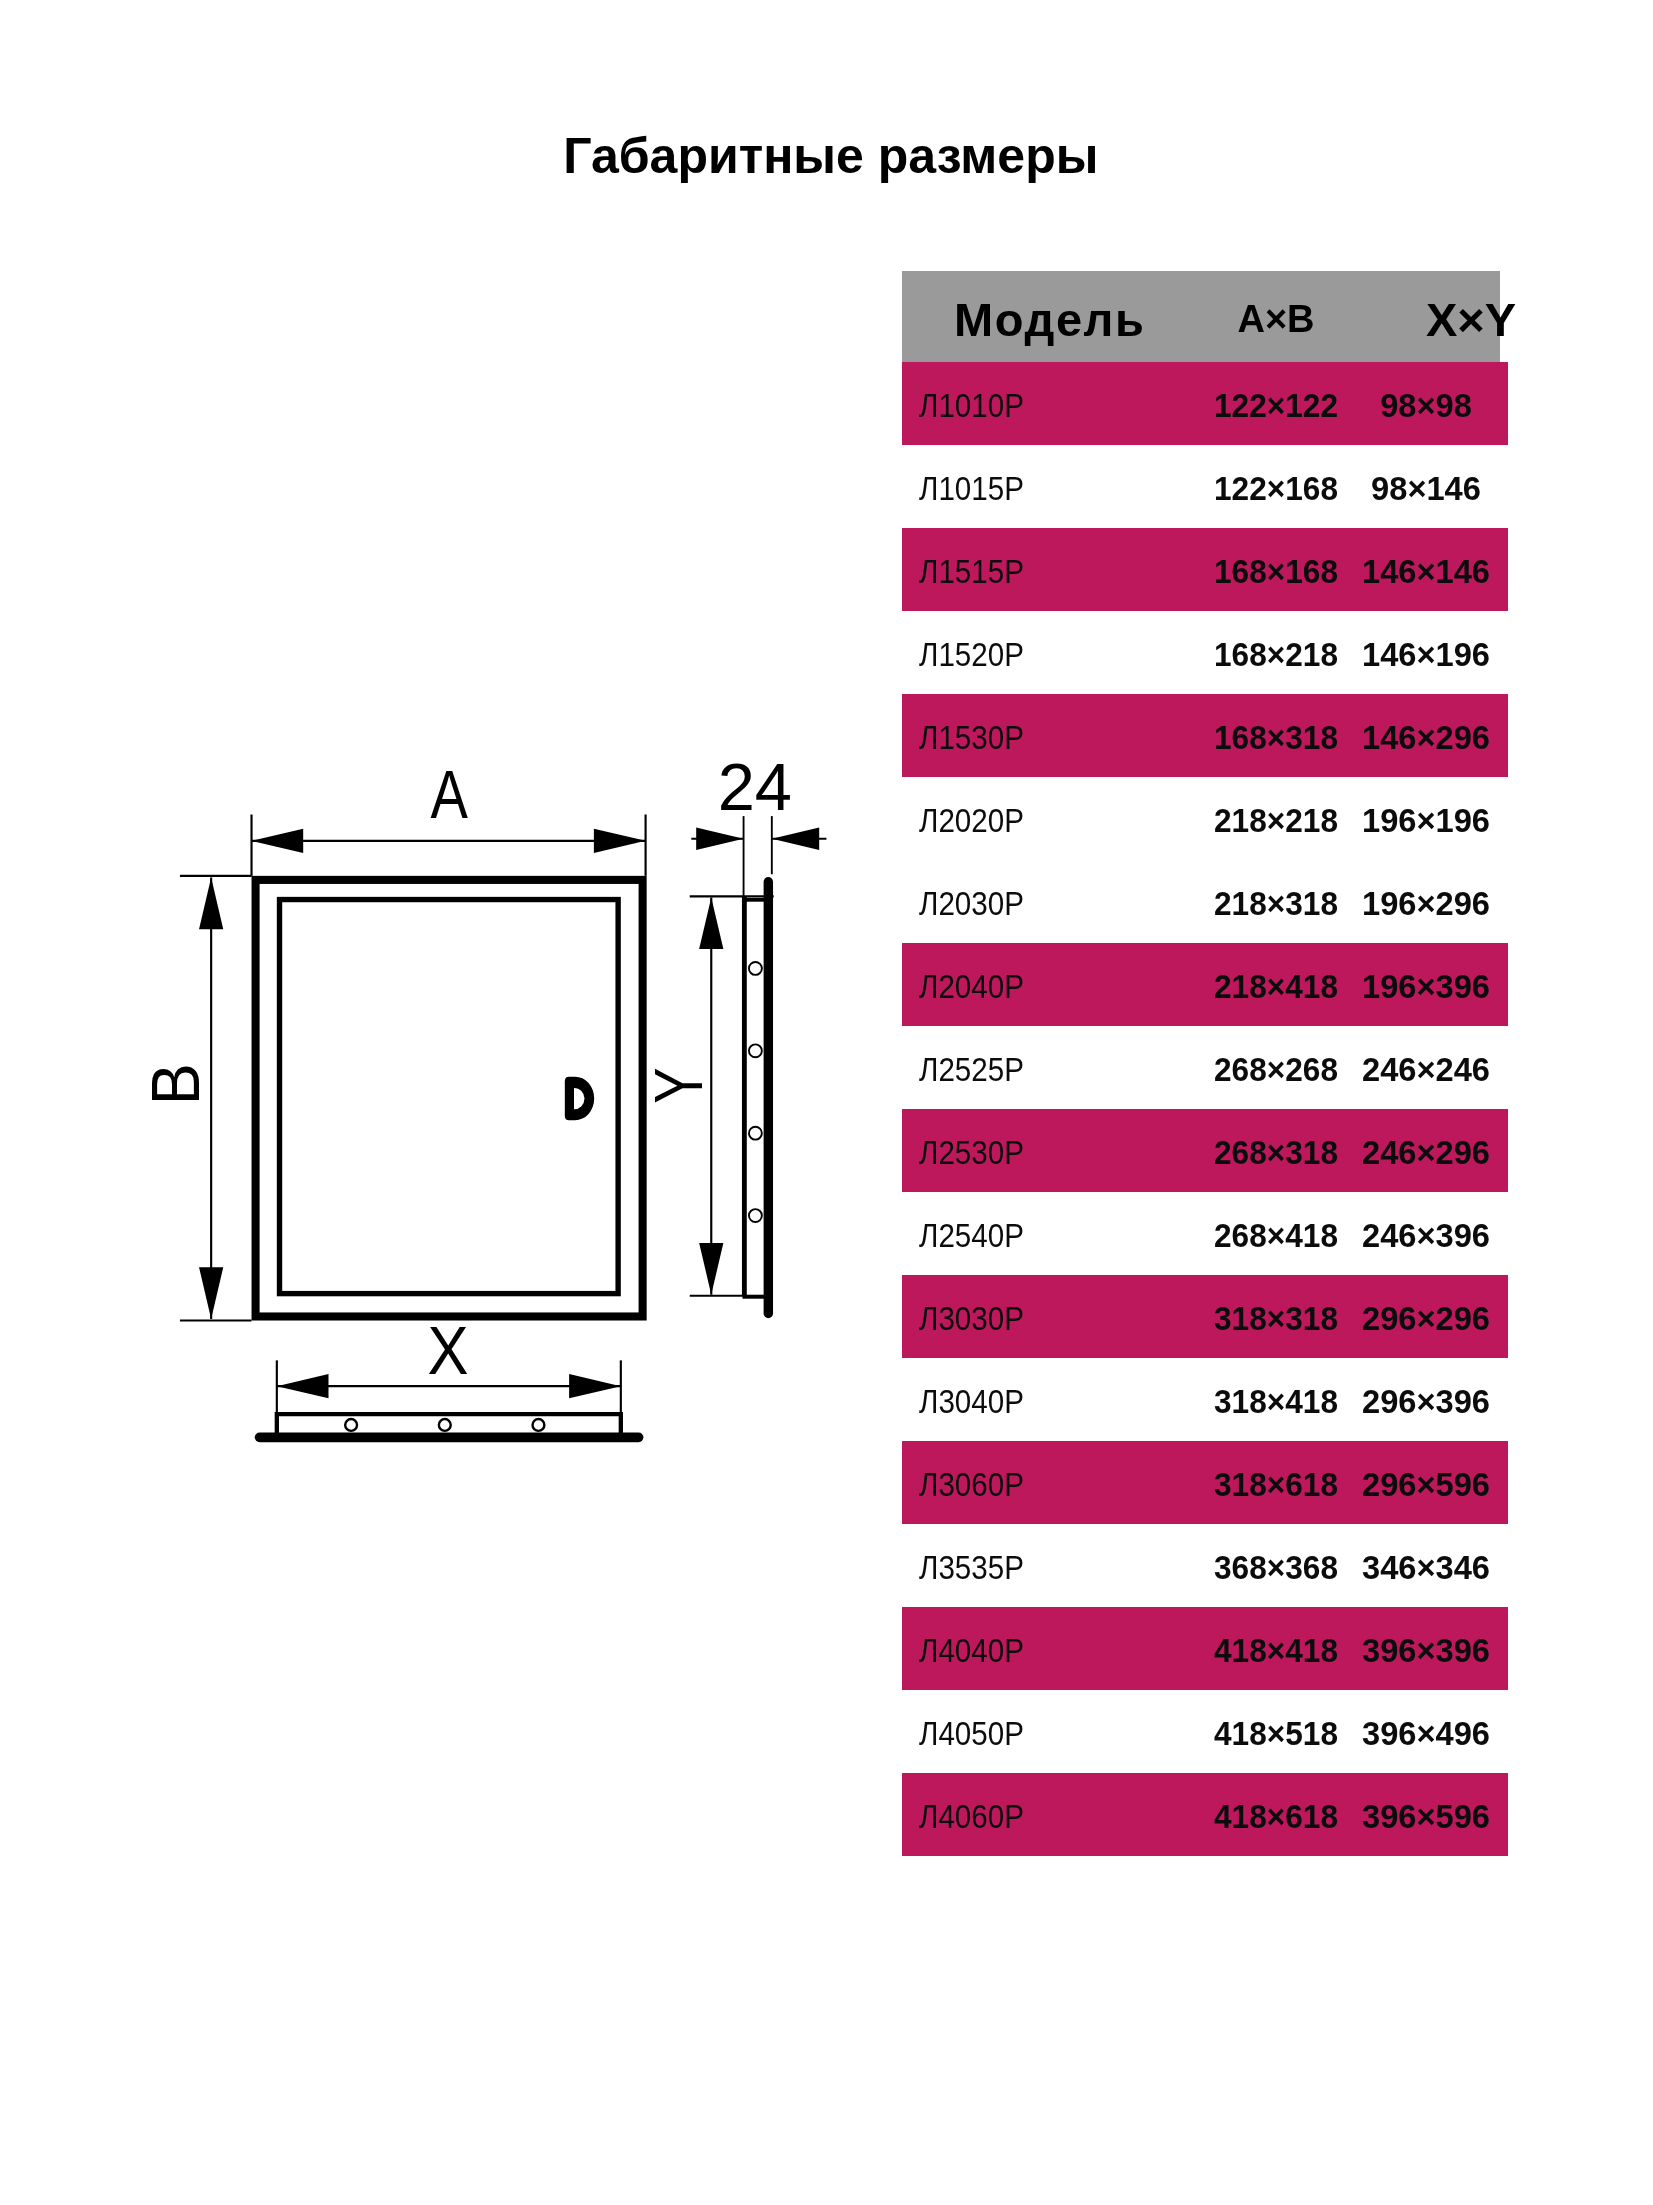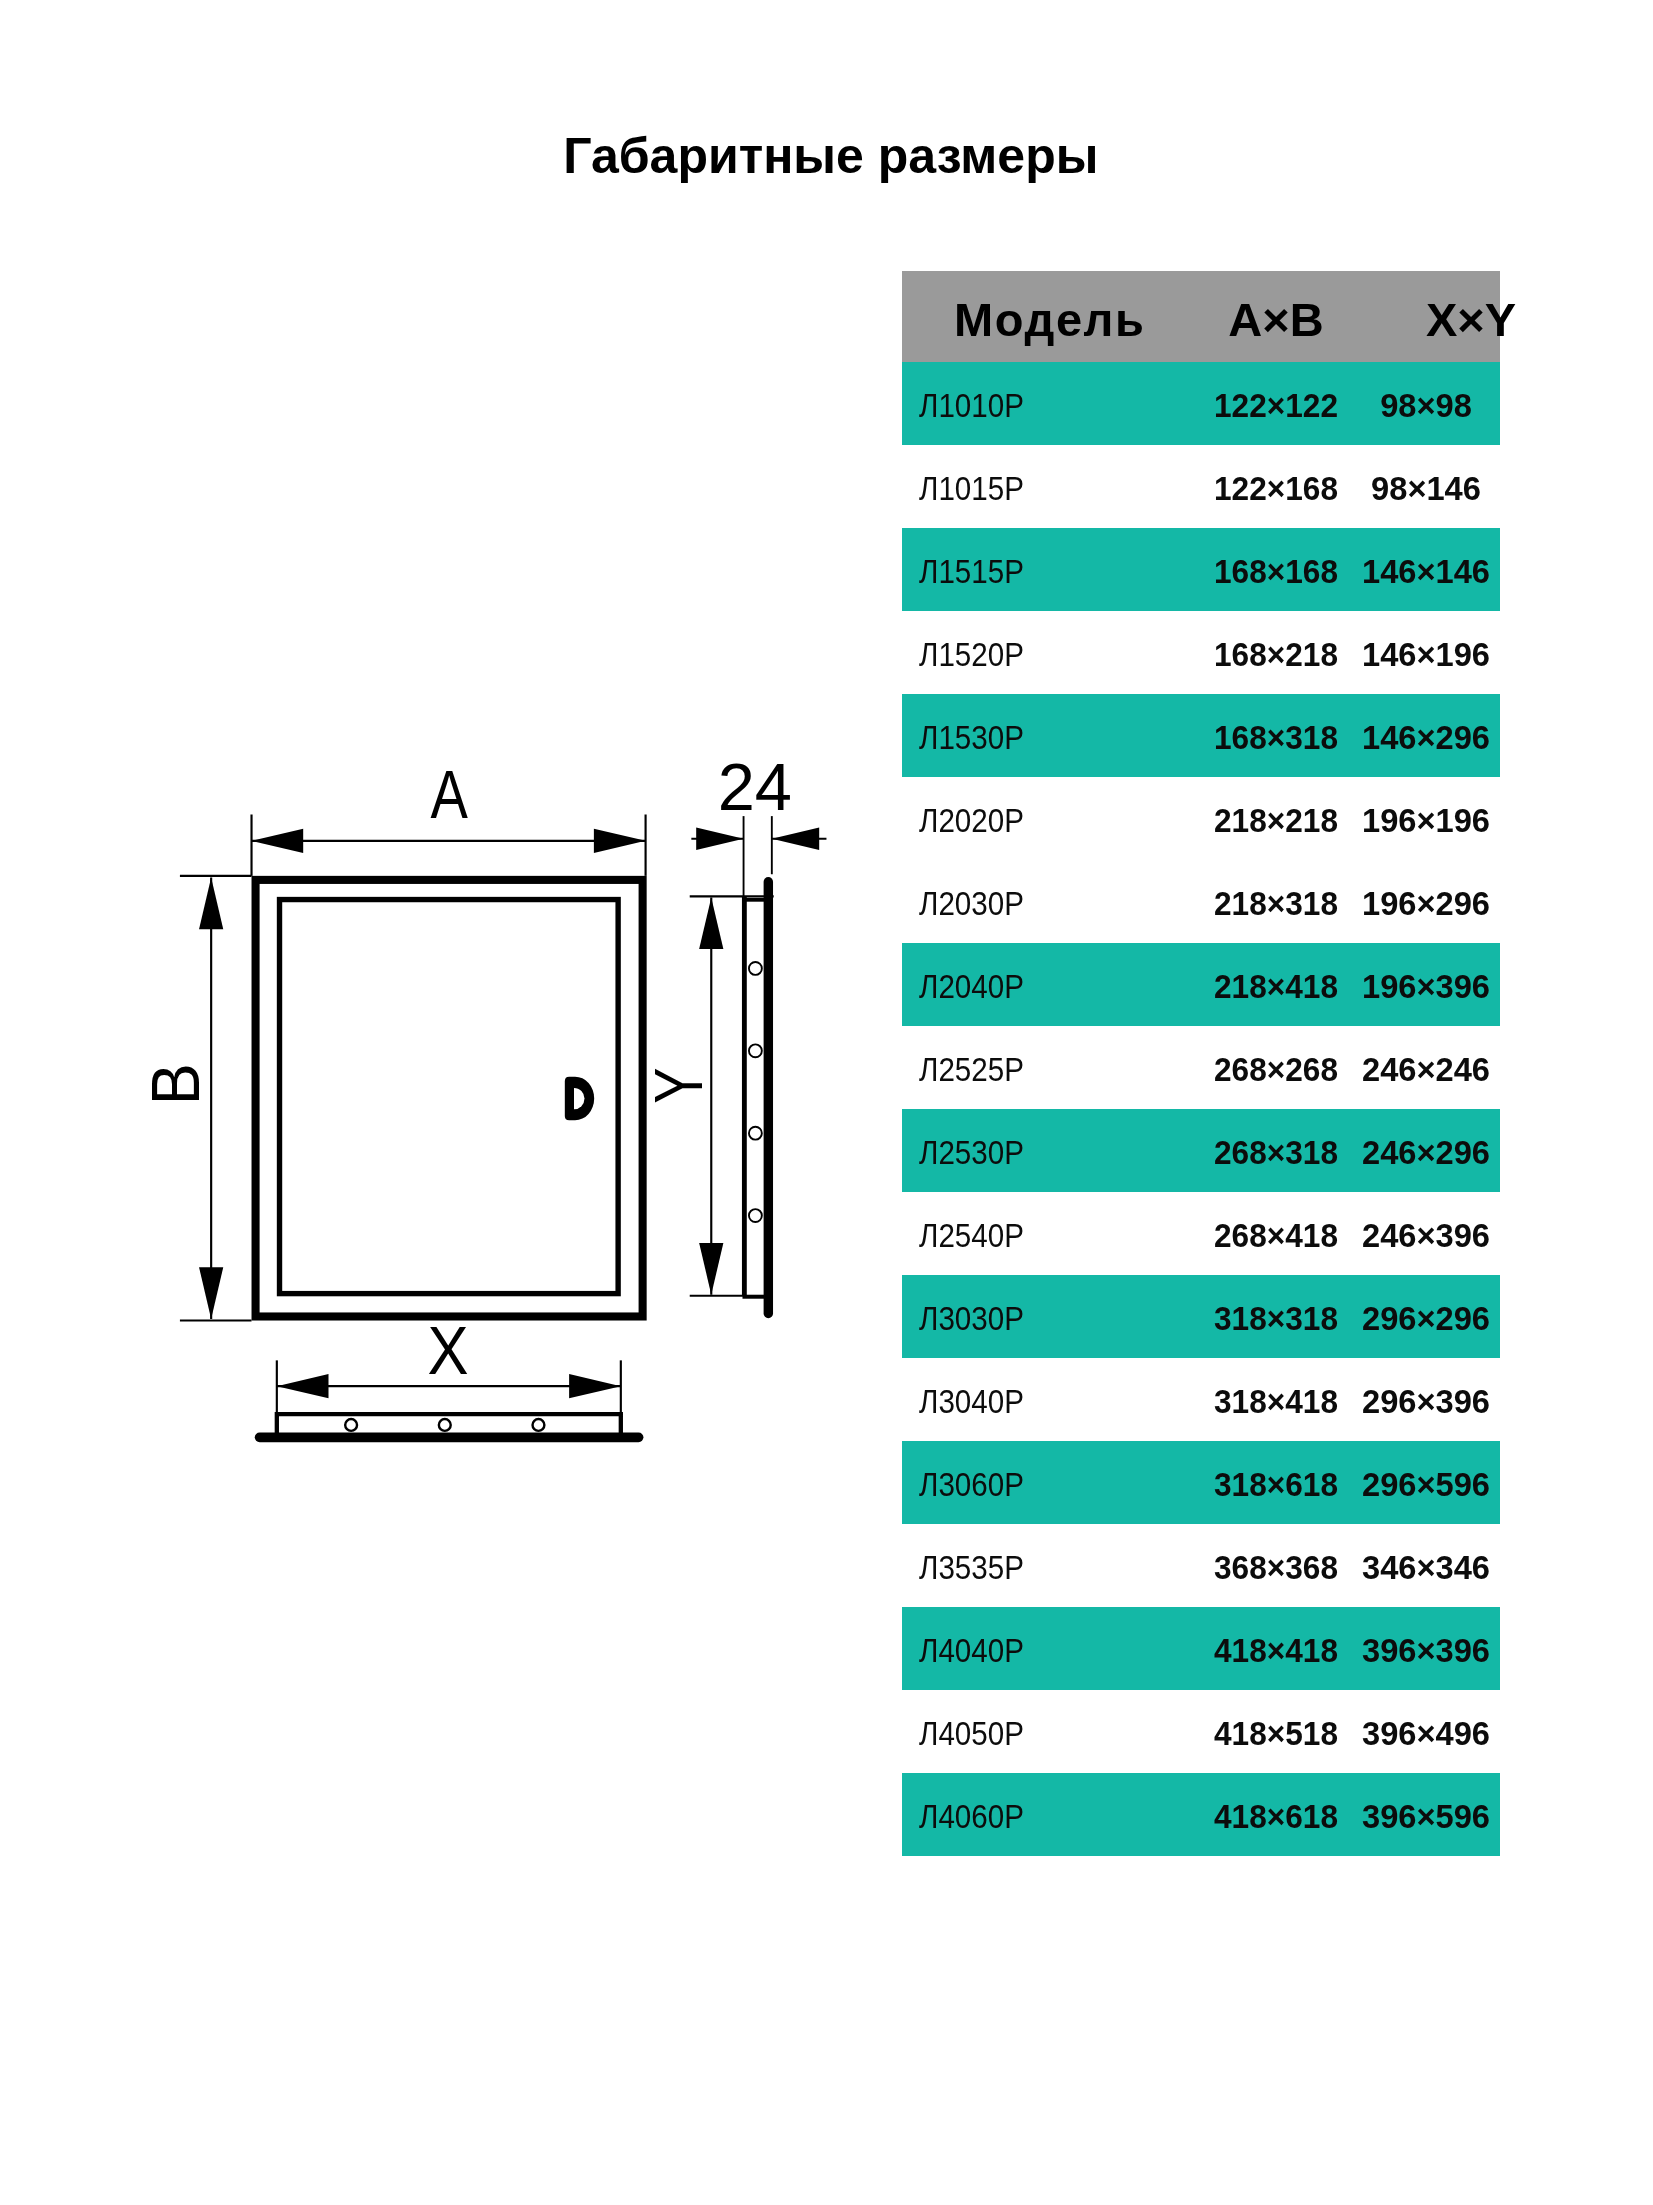--- a/index.html
+++ b/index.html
@@ -1,36 +1,36 @@
 <!DOCTYPE html>
 <html style="font-size:8.6px"><head>
 <meta charset="utf-8">
 <style>
 html,body{margin:0;padding:0;width:1654px;height:2205px;background:#ffffff;
 font-family:"Liberation Sans",sans-serif;}
 .abs{position:absolute;}
 .row{position:relative;width:598px;height:83px;}
-.gray{background:#14b8a6;}
+.gray{background:#be185d;padding-left:8px;}
 .mname{position:absolute;left:16.7px;top:calc(50% + 1.6px);transform:translateY(-50%) scaleX(0.87);transform-origin:left center;
 font-size:34px;color:#0c0c0c;}
 .ab{position:absolute;left:374px;top:calc(50% + 1.6px);transform:translate(-50%,-50%) scaleX(0.93);
 font-size:34px;font-weight:bold;color:#0c0c0c;white-space:nowrap;}
 .xy{position:absolute;left:524px;top:calc(50% + 1.6px);transform:translate(-50%,-50%) scaleX(0.96);
 font-size:34px;font-weight:bold;color:#0c0c0c;white-space:nowrap;}
 </style>
 </head>
 <body>
 
 <div class="abs" style="left:3.8px;top:127px;width:1654px;text-align:center;font-weight:bold;font-size:50px;color:#000;">Габаритные размеры</div>
 
 <div class="abs" style="left:902px;top:271px;width:598px;">
 
   <div style="position:relative;width:598px;height:91px;background:#9a9a9a;">
     <span style="position:absolute;left:52px;top:calc(50% + 2.2px);transform:translateY(-50%);font-size:47px;font-weight:bold;letter-spacing:1.6px;">Модель</span>
-    <span style="position:absolute;left:374px;top:calc(50% + 2.2px);transform:translate(-50%,-50%);font-size:47px;font-weight:bold;">A×B</span>
+    <span style="position:absolute;left:374px;top:calc(50% + 2.2px);transform:translate(-50%,-50%);font-size:38px;font-weight:bold;">A×B</span>
     <span style="position:absolute;left:525px;top:calc(50% + 2.2px);transform:translate(-50%,-50%);font-size:47px;font-weight:bold;margin-left:44px;">X×Y</span>
   </div>
 
   <div class="row gray">
       <span class="mname">Л1010Р</span>
       <span class="ab">122×122</span>
       <span class="xy">98×98</span>
     </div>
 
   <div class="row">

